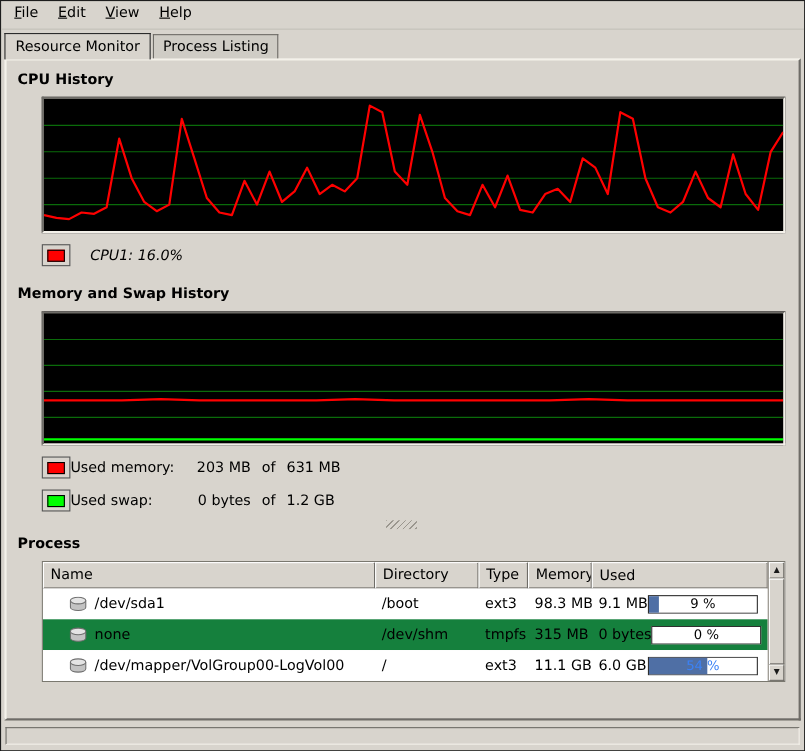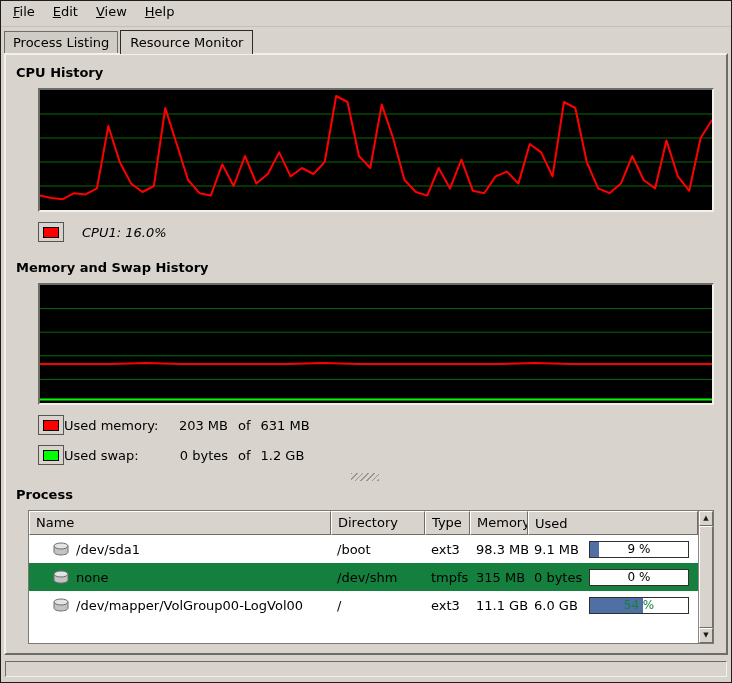--- a/index.html
+++ b/index.html
@@ -71,21 +71,21 @@
 
   .mem-legend { margin:10px 0 8px 24px; display:flex; align-items:center; }
 
   .grip {
     width:28px; height:8px; margin:8px auto 2px;
     background:repeating-linear-gradient(135deg,#9a968e 0 1px,transparent 1px 4px);
   }
 
   
   .dev-wrap {
-    margin:4px 2px 0 14px; height:134px;
+    margin:4px 2px 0 24px; height:110px;
     border:1px solid #7a786f;
     display:flex; background:#fff;
   }
   .dev-main { flex:1; display:flex; flex-direction:column; overflow:hidden; }
   .dev-header { display:flex; height:24px; background:#d8d4cd; flex:0 0 auto; }
   .hcell {
     border:1px solid; border-color:#fff #6e6c67 #6e6c67 #fff;
     padding:3px 4px 3px 6px; white-space:nowrap; overflow:hidden;
   }
   .c-name  { width:302px; flex:0 0 auto; }
@@ -141,22 +141,22 @@
 <div class="window">
 
   <div class="menubar">
     <span class="menu-item">File</span>
     <span class="menu-item">Edit</span>
     <span class="menu-item">View</span>
     <span class="menu-item">Help</span>
   </div>
 
   <div class="tabstrip">
+    <div class="tab active">Resource Monitor</div>
     <div class="tab">Process Listing</div>
-    <div class="tab active">Resource Monitor</div>
   </div>
 
   <div class="frame">
 
     <div class="section-title">CPU History</div>
     <div class="chart-box">
       <svg id="cpu-chart" viewBox="0 0 100 100" preserveAspectRatio="none">
           <line x1="0" x2="100" y1="20" y2="20" stroke="#0a6b0a" stroke-width="1" vector-effect="non-scaling-stroke"></line>
           <line x1="0" x2="100" y1="40" y2="40" stroke="#0a6b0a" stroke-width="1" vector-effect="non-scaling-stroke"></line>
           <line x1="0" x2="100" y1="60" y2="60" stroke="#0a6b0a" stroke-width="1" vector-effect="non-scaling-stroke"></line>
@@ -272,21 +272,21 @@
             </span>
             <span>/dev/mapper/VolGroup00-LogVol00</span>
           </div>
           <div class="cell c-dir">/</div>
           <div class="cell c-type">ext3</div>
           <div class="cell c-total">11.1 GB</div>
           <div class="cell c-used">
             <span>6.0 GB</span>
             <span class="progress">
               <span class="fill" style="width: 54%; background: rgb(79, 111, 165);"></span>
-              <span class="pct-label" style="color: #15803d;">54 %</span>
+              <span class="pct-label" style="color: #3b82f6;">54 %</span>
             </span>
           </div>
         </div>
       </div>
 
       <div class="vscroll">
         <div class="sb-btn">
             <span>▲</span>
           </div>
         <div class="sb-track">

